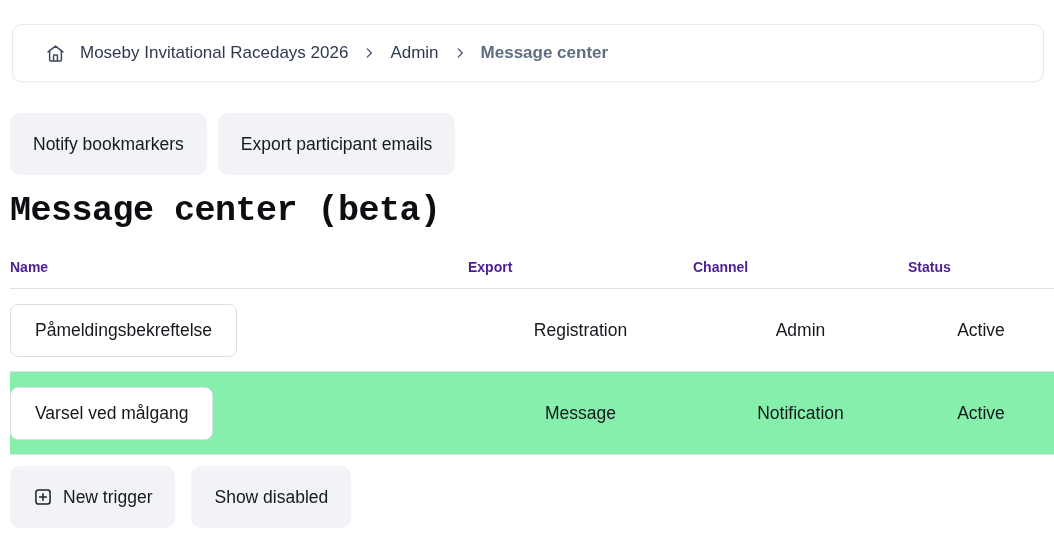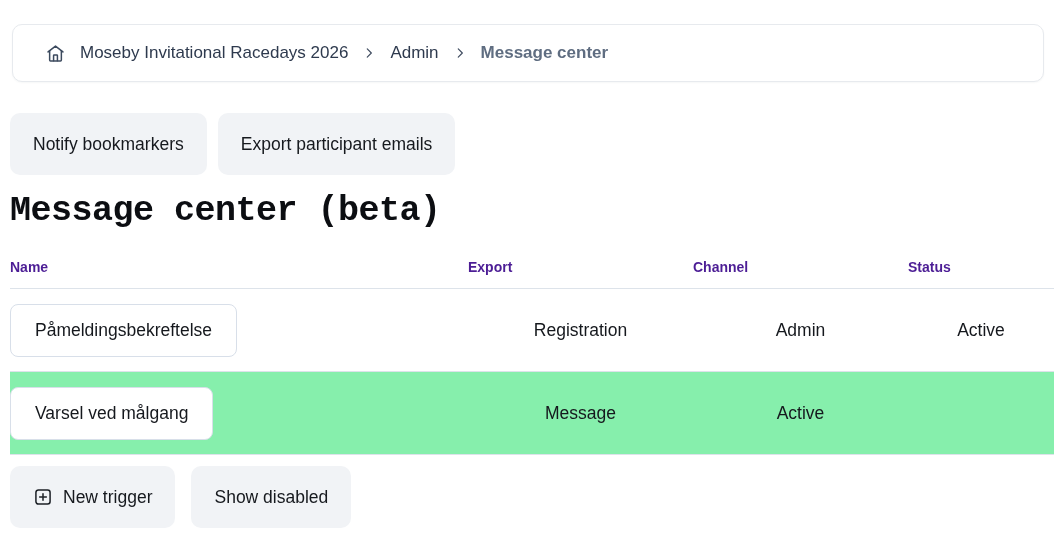--- a/index.html
+++ b/index.html
@@ -157,20 +157,21 @@
   <div class="t-row t-body-row">
     <div><button class="name-chip">Påmeldingsbekreftelse</button></div>
     <div class="cell">Registration</div>
     <div class="cell">Admin</div>
     <div class="cell">Active</div>
   </div>
 
   <div class="t-row t-body-row alt">
     <div><button class="name-chip">Varsel ved målgang</button></div>
     <div class="cell">Message</div>
+    <div class="cell">Notification</div>
     <div class="cell">Active</div>
   </div>
 </div>
 
 <div class="footer-bar">
   <button class="btn">
     <span class="icon-box">
       <svg width="20" height="20" viewBox="0 0 24 24" fill="none" stroke="#1c2026" stroke-width="1.8" stroke-linecap="round" stroke-linejoin="round">
         <rect x="3.5" y="3.5" width="17" height="17" rx="3"></rect>
         <path d="M12 8 V16 M8 12 H16"></path>

